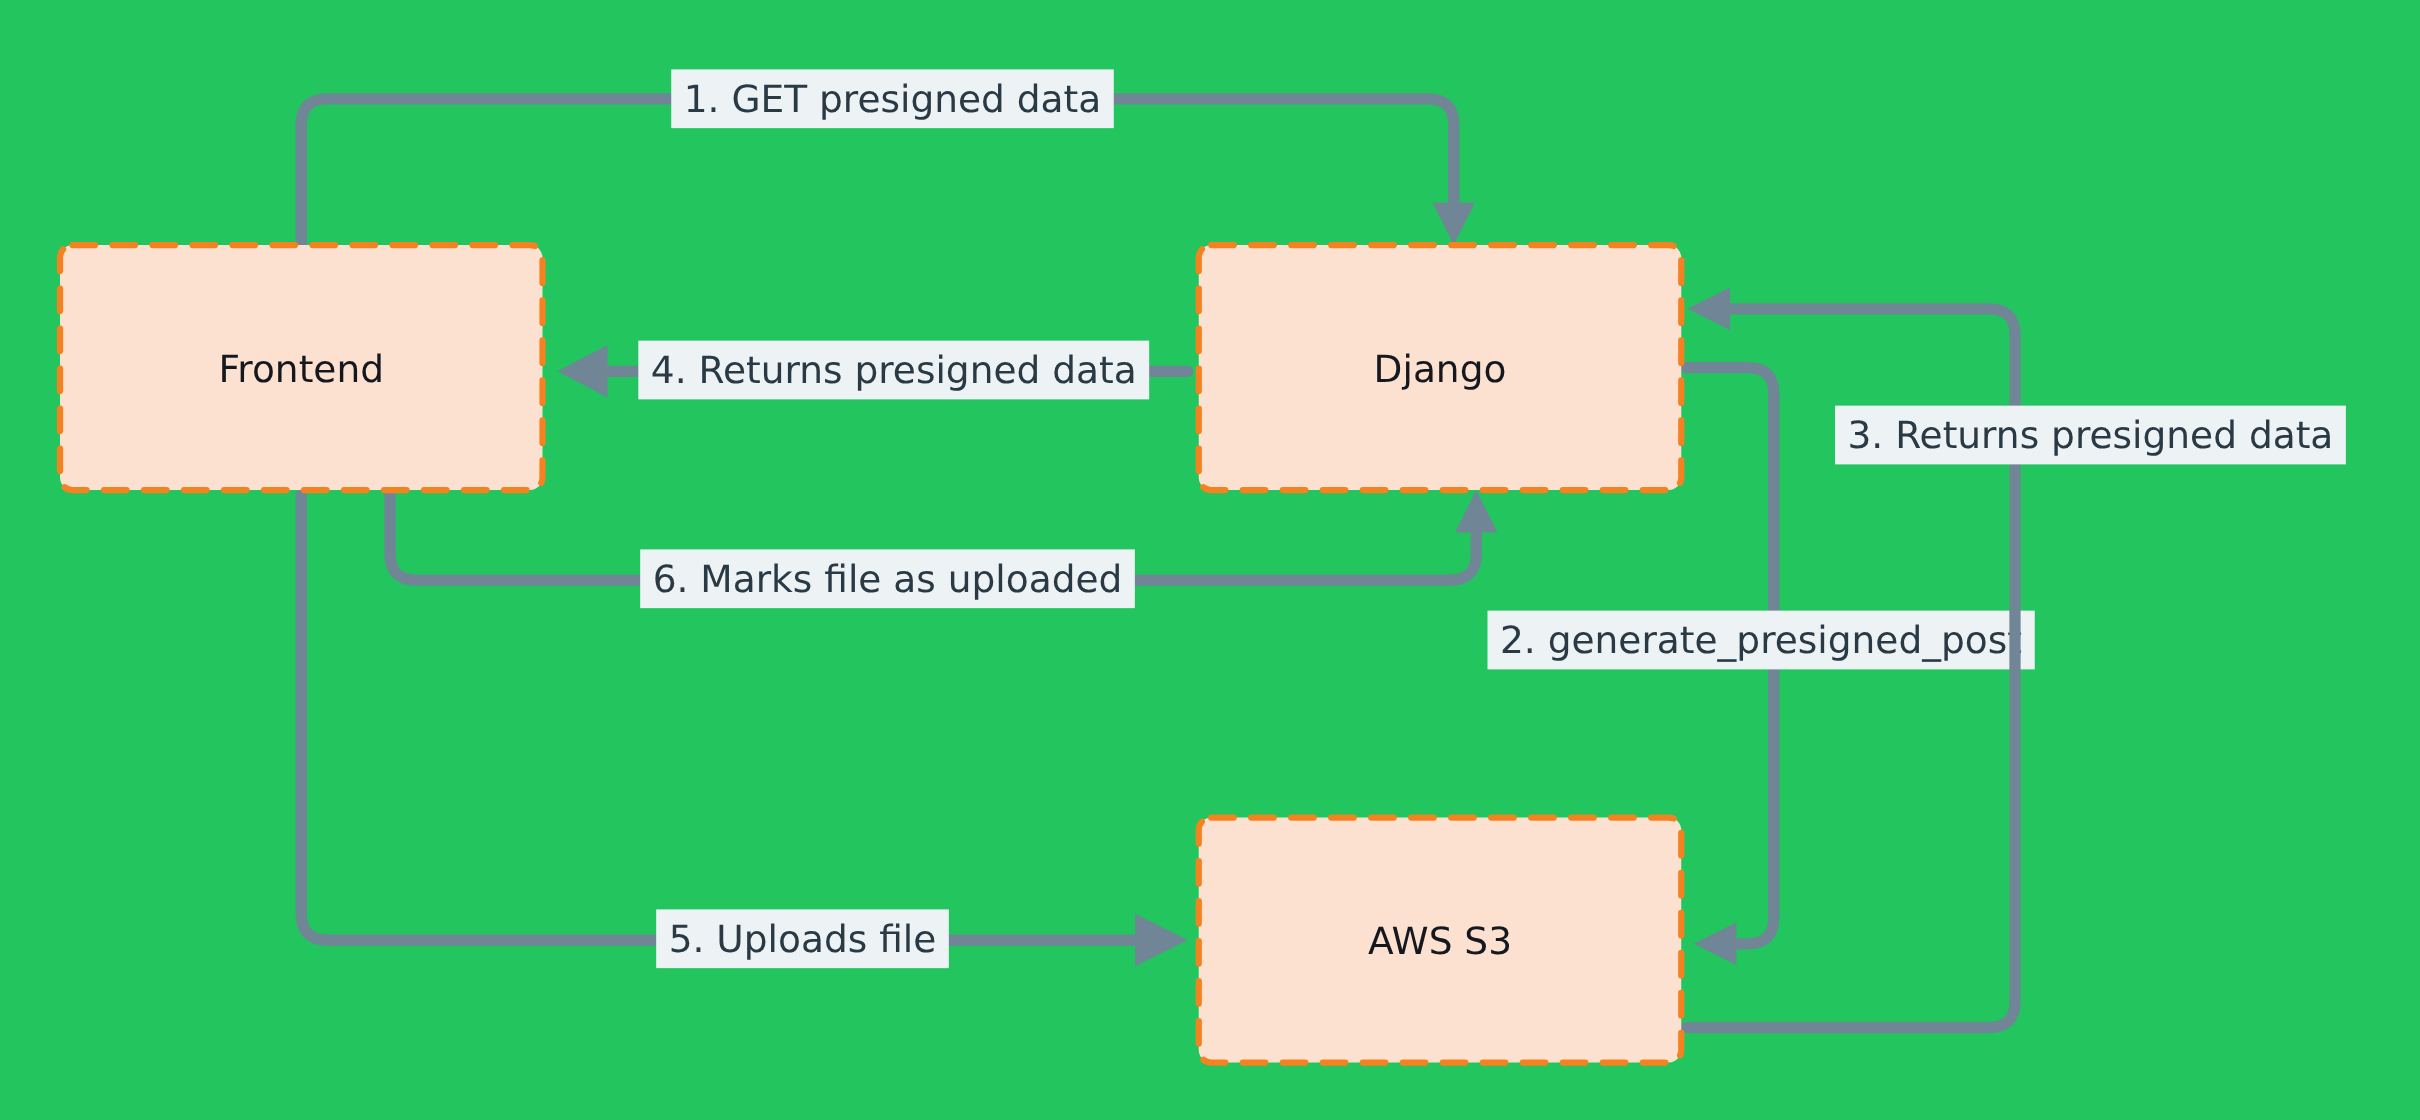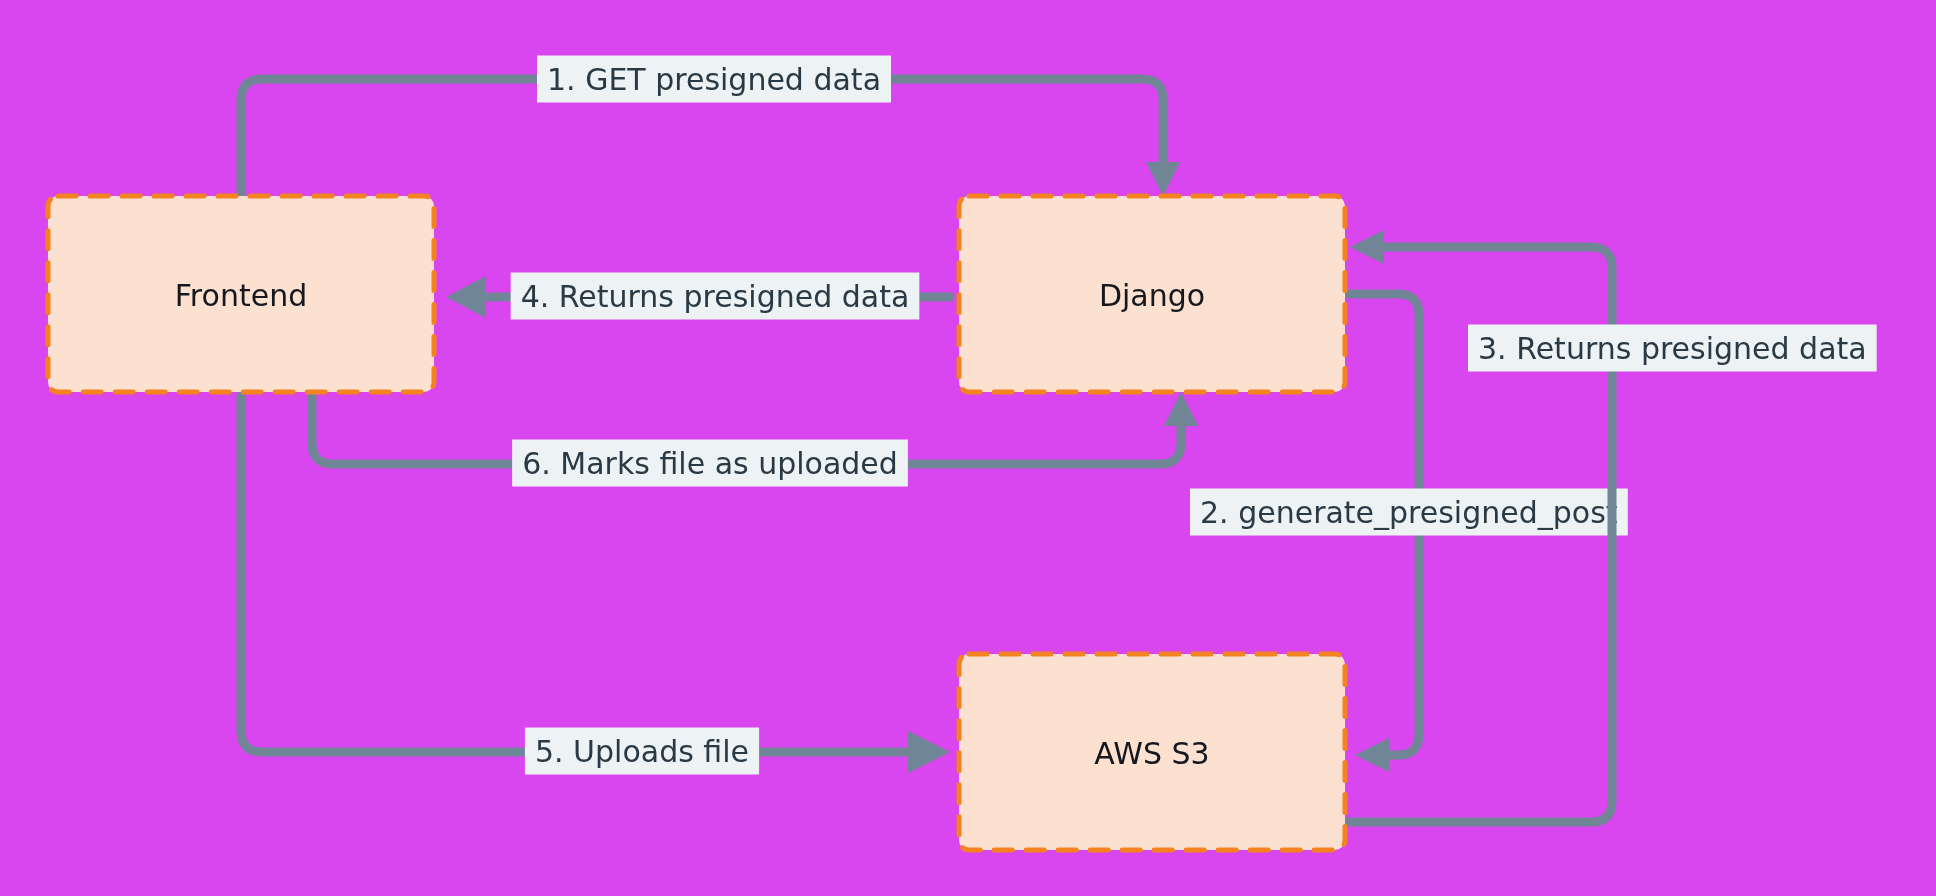--- a/index.html
+++ b/index.html
@@ -7,21 +7,21 @@
     padding: 0;
     background: #edf2f5;
   }
   body {
     font-family: "DejaVu Sans", sans-serif;
   }
   #diagram-root {
     position: relative;
     width: 1936px;
     height: 896px;
-    background: #d946ef;
+    background: #22c55e;
     overflow: hidden;
   }
   svg.canvas {
     position: absolute;
     top: 0;
     left: 0;
     width: 1936px;
     height: 896px;
     display: block;
   }

